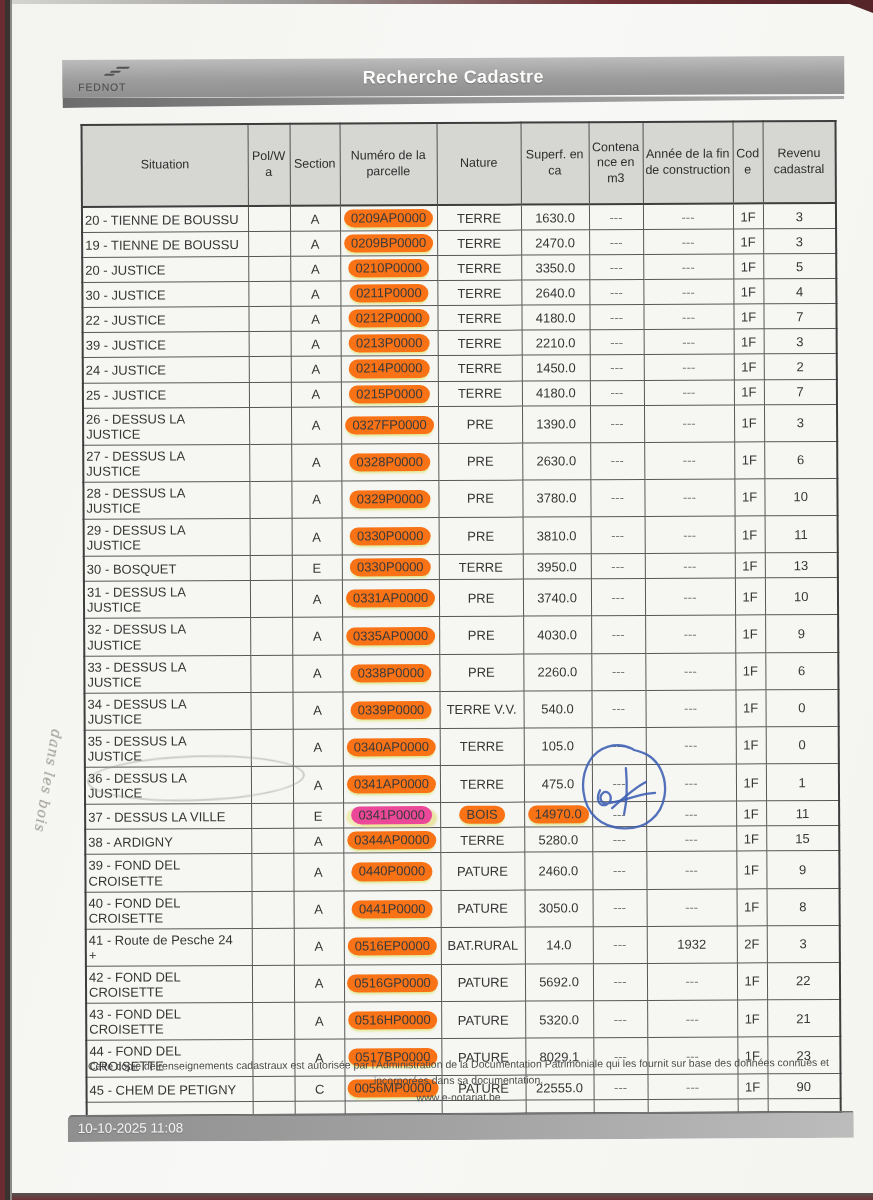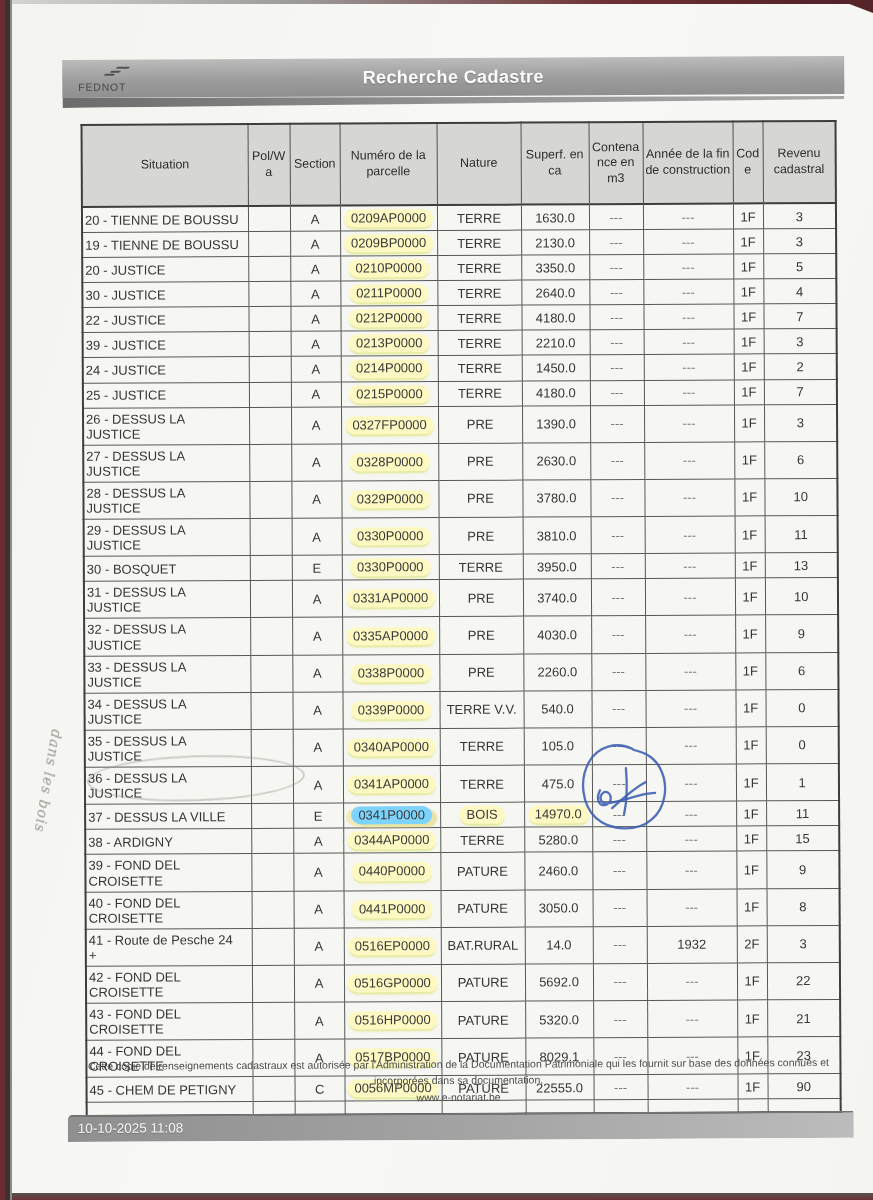--- a/index.html
+++ b/index.html
@@ -54,22 +54,22 @@
   th { background:#d6d6d3; height:82px; font-weight:normal; font-size:12.5px; color:#2e2e2e;
     border:1px solid #4d4d4d; border-bottom:2px solid #3e3e3e; overflow-wrap:anywhere;
     line-height:1.25; padding:2px 1px; }
   td { border:1px solid #585858; font-size:13px; color:#363636; text-align:center;
     vertical-align:middle; padding:3px 2px; height:24px; line-height:1.16; }
   td.col-situation { text-align:left; padding-left:2px; white-space:pre-line; }
   td.dash { color:#7b7b7b; }
   tr.empty-row td { height:13px; }
 
   .hl { display:inline-block; padding:1px 7px 2px; border-radius:9px 11px 10px 12px / 10px;
-    background:#fef9c3; box-shadow:0 3px 2px -1px rgba(224,232,140,.85); color:#3a3a3a; }
-  .hl-strong { background:#7dd3fc;
+    background:#f97316; box-shadow:0 3px 2px -1px rgba(224,232,140,.85); color:#3a3a3a; }
+  .hl-strong { background:#ec4899;
     box-shadow:-5px 2px 1px rgba(238,231,150,.65), 5px 3px 2px rgba(228,219,130,.7); }
 
   
   .margin-note { position:absolute; left:52px; top:726px; z-index:20;
     font-family:"DejaVu Serif", serif; font-style:italic; font-size:14px;
     color:rgba(138,136,127,.85); letter-spacing:1px; white-space:nowrap;
     transform:rotate(100deg); transform-origin:left top; filter:blur(.3px); }
   .pencil-ellipse { position:absolute; left:74px; top:751px; width:218px; height:46px; z-index:20;
     border:2px solid rgba(148,148,141,.42); border-radius:50%; transform:rotate(-1.5deg);
     filter:blur(.4px); }
@@ -146,21 +146,21 @@
                 <td class="col-annee dash">---</td>
                 <td class="col-code">1F</td>
                 <td class="col-revenu">3</td>
               </tr>
               <tr>
                 <td class="col-situation">19 - TIENNE DE BOUSSU</td>
                 <td class="col-polwa"></td>
                 <td class="col-section">A</td>
                 <td class="col-parcelle"><span class="hl">0209BP0000</span></td>
                 <td class="col-nature">TERRE</td>
-                <td class="col-superf">2130.0</td>
+                <td class="col-superf">2470.0</td>
                 <td class="col-contenance dash">---</td>
                 <td class="col-annee dash">---</td>
                 <td class="col-code">1F</td>
                 <td class="col-revenu">3</td>
               </tr>
               <tr>
                 <td class="col-situation">20 - JUSTICE</td>
                 <td class="col-polwa"></td>
                 <td class="col-section">A</td>
                 <td class="col-parcelle"><span class="hl">0210P0000</span></td>

